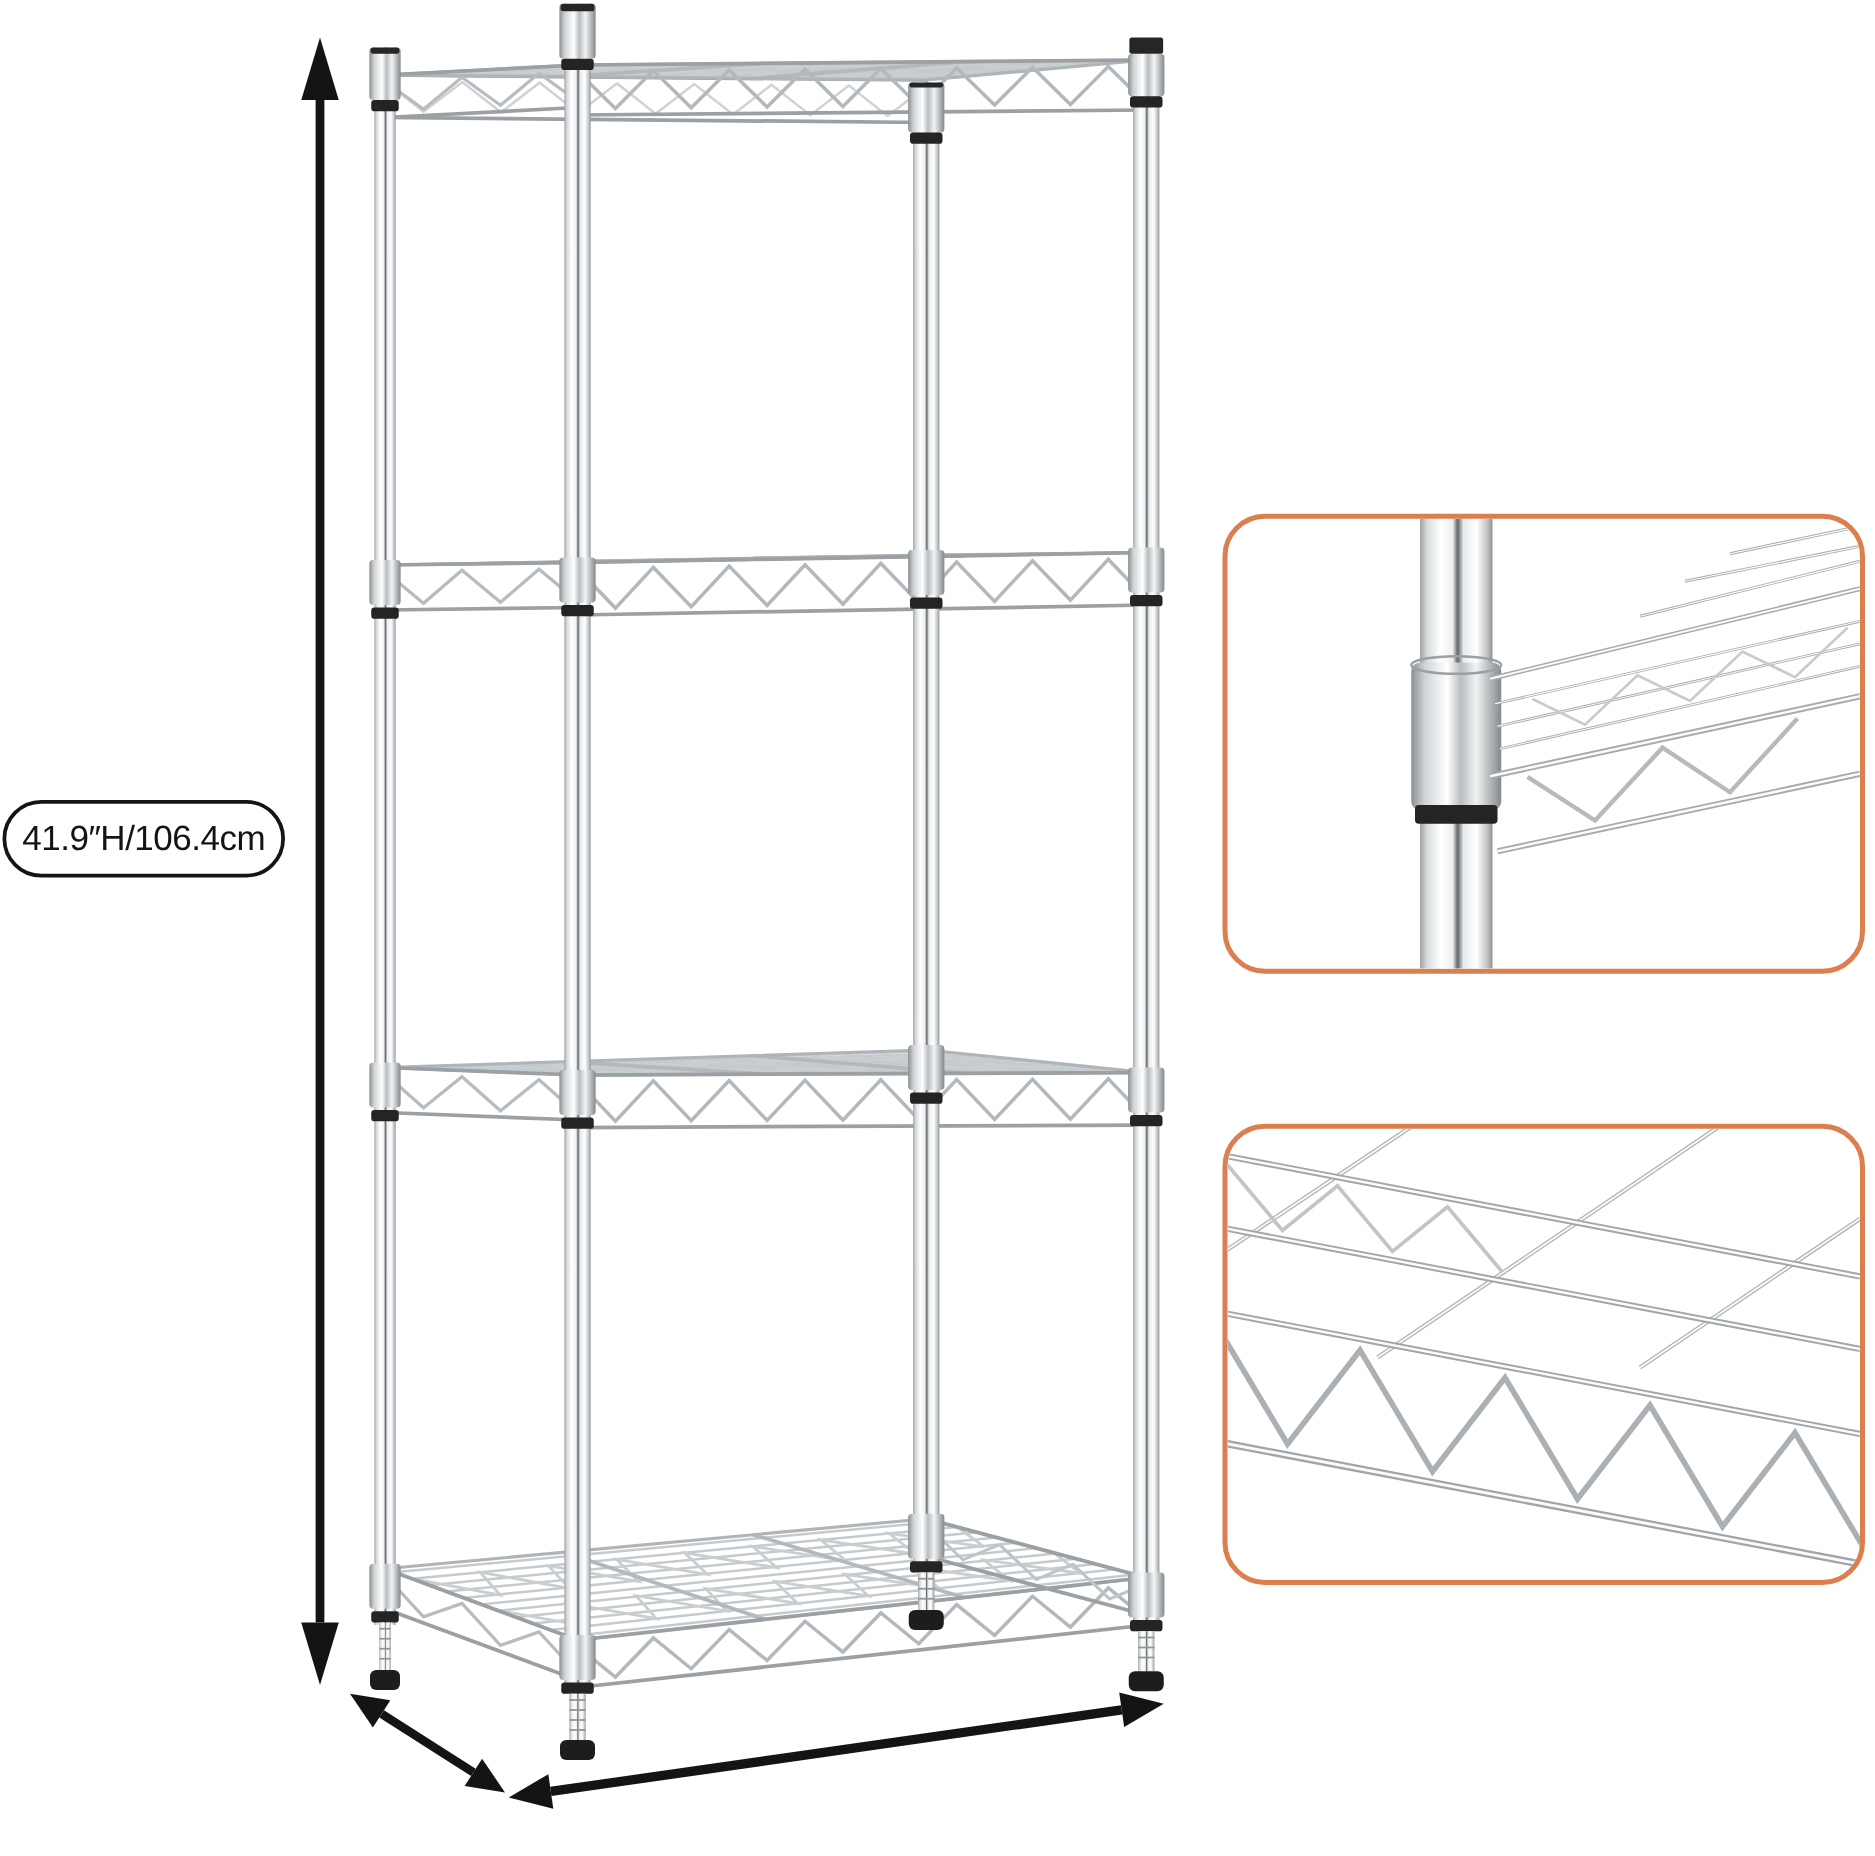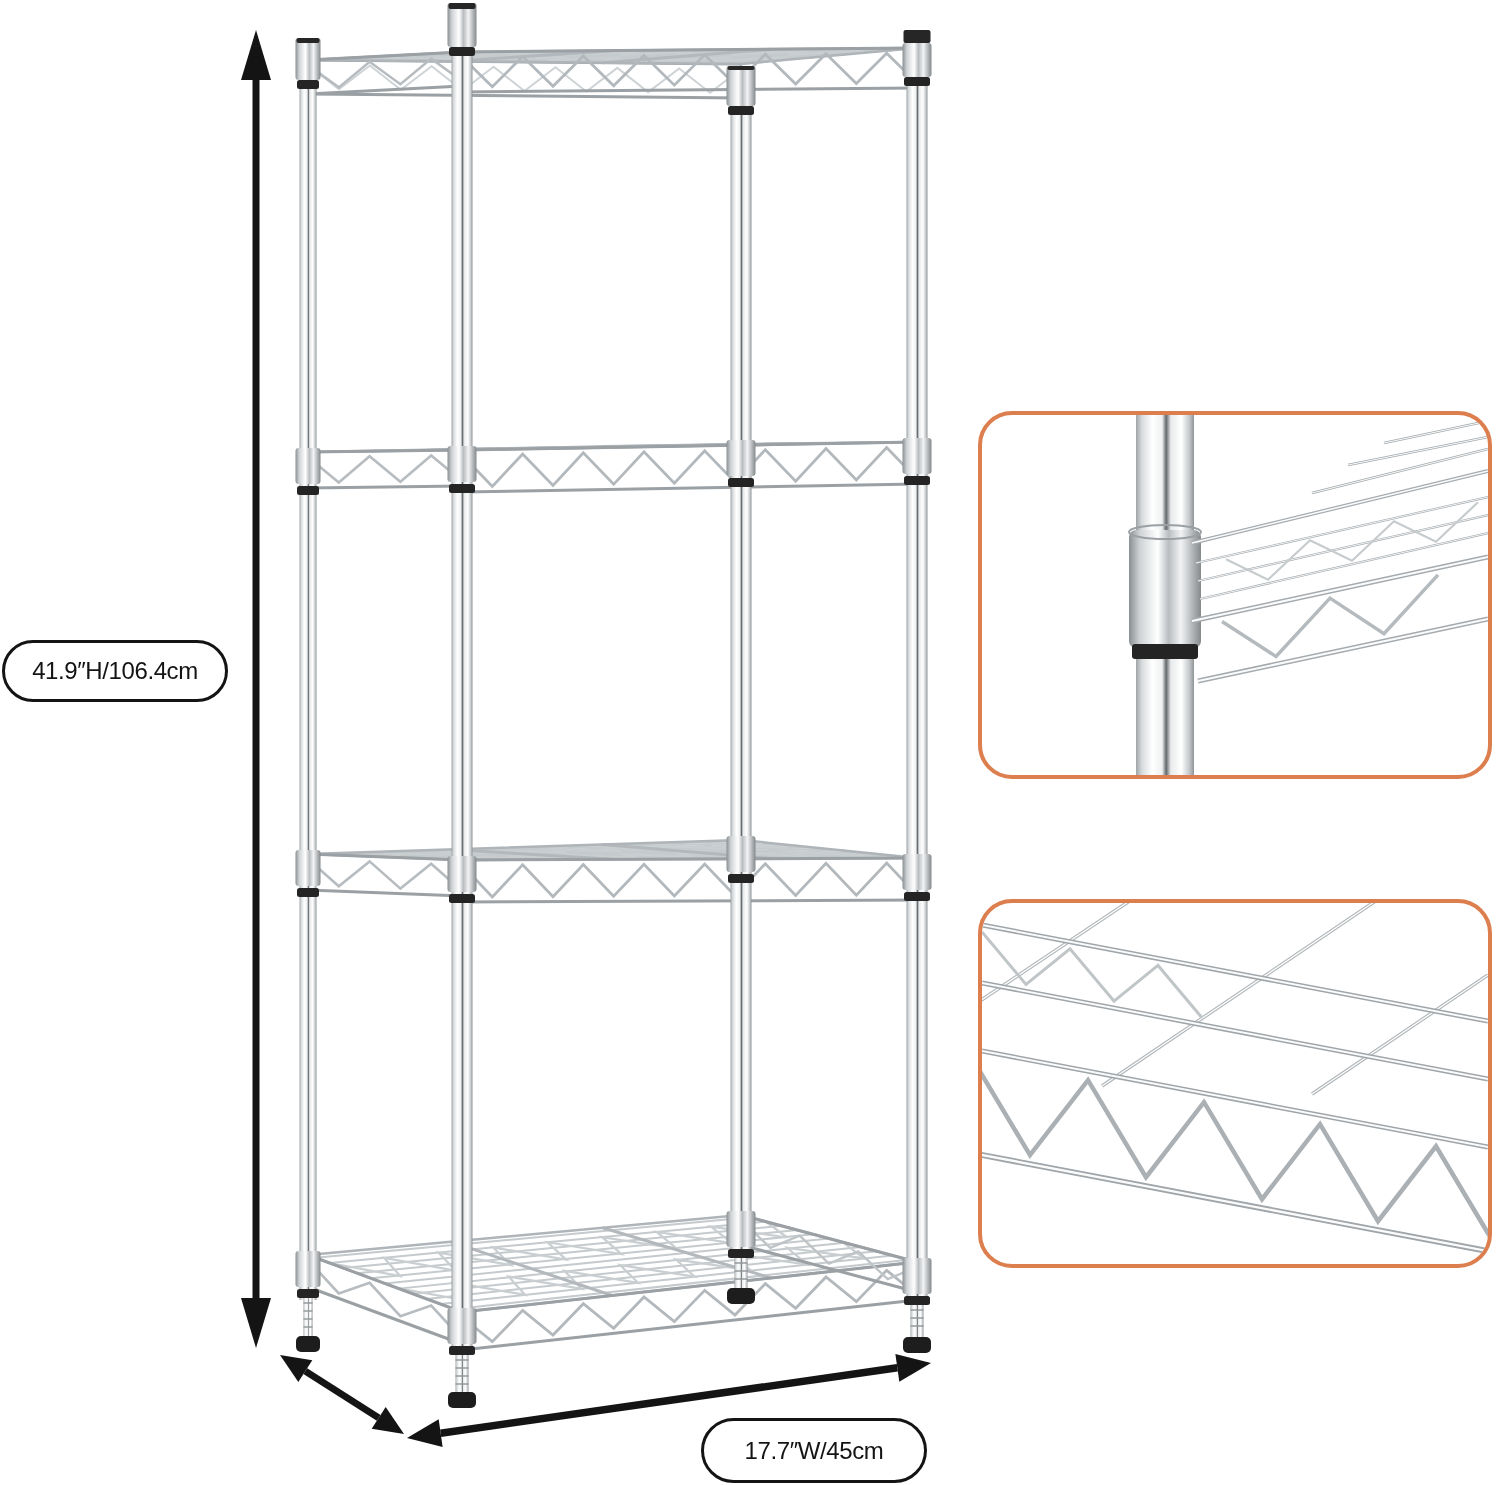--- a/index.html
+++ b/index.html
@@ -1,21 +1,21 @@
 <!DOCTYPE html>
 <html><head>
 <meta charset="utf-8">
 <style>
   html,body{margin:0;padding:0;background:#ffffff;}
   #stage{position:relative;width:1500px;height:1485px;background:#fff;overflow:hidden;
          font-family:"Liberation Sans",sans-serif;}
   #scene{position:absolute;left:0;top:0;}
   .dim-pill{position:absolute;display:flex;align-items:center;justify-content:center;
     background:#fff;border:3px solid #161616;border-radius:999px;
-    font-size:24px;letter-spacing:-0.4px;color:#141414;white-space:nowrap;
+    font-size:28px;letter-spacing:-0.4px;color:#141414;white-space:nowrap;
     box-sizing:border-box;z-index:5;}
   .inset{position:absolute;background:#fff;border:4px solid #DC7E4D;border-radius:34px;
     overflow:hidden;box-sizing:border-box;z-index:4;}
   .inset svg{display:block;}
 </style>
 </head>
 <body>
 
 <div id="stage">
 
@@ -252,21 +252,20 @@
           <line x1="440.65699696505567" y1="1433.1826817321007" x2="897.3430030349443" y2="1367.8173182678993" stroke="#141414" stroke-width="7.5"></line>
           <polygon points="407,1438 442.64059860477886,1447.0414451883 438.6733953253325,1419.3239182759014" fill="#141414"></polygon>
           <polygon points="931,1363 899.3266046746676,1381.6760817240986 895.3594013952211,1353.9585548117" fill="#141414"></polygon>
         </g>
       </g>
   </svg>
 
   <div class="dim-pill" style="left: 2px; top: 640px; width: 226px; height: 62px; border-color: rgb(20, 20, 20);">41.9″H/106.4cm</div>
 
 
-  <div class="dim-pill" style="left: 701px; top: 1418px; width: 226px; height: 65px; border-color: rgb(20, 20, 20);">17.7″W/45cm</div>
 
   <div class="inset" id="inset1" style="left: 978px; top: 411px; width: 514px; height: 368px; border-color: rgb(220, 126, 77);">
     <svg id="insetsvg1" width="506" height="360" viewBox="0 0 506 360">
         <g>
           <rect x="154" y="0" width="58" height="360" fill="url(#gChrome)"></rect>
           <rect x="147" y="115" width="72" height="118" rx="7" fill="url(#gSleeve)"></rect>
           <ellipse cx="183" cy="117" rx="36" ry="7" fill="none" stroke="#9aa0a4" stroke-width="2"></ellipse>
           <rect x="150" y="229" width="66" height="15" rx="3" fill="#242424"></rect>
           <line x1="330" y1="78" x2="506" y2="34" stroke="#a4aaae" stroke-width="2.5"></line>
           <line x1="330" y1="78" x2="506" y2="34" stroke="#fbfbfb" stroke-width="1"></line>

